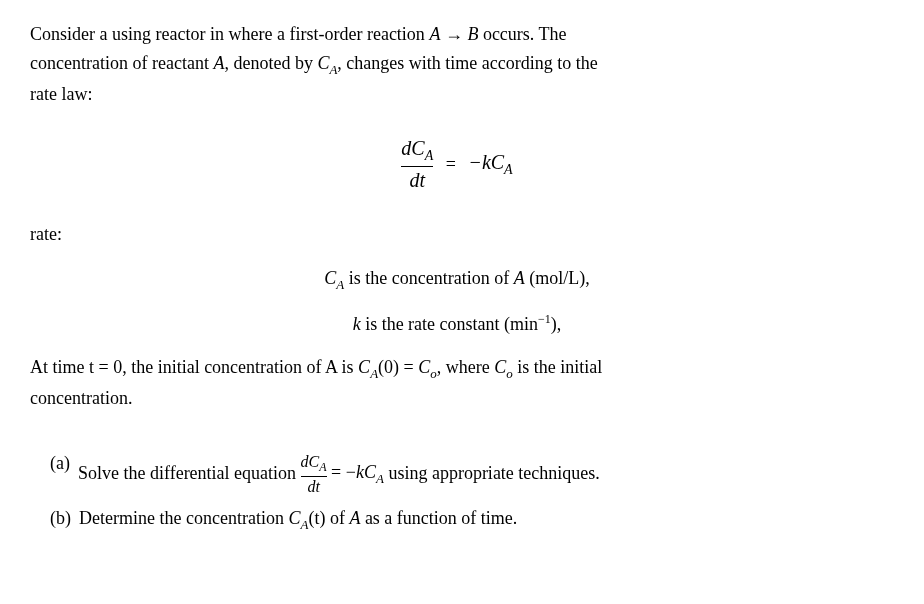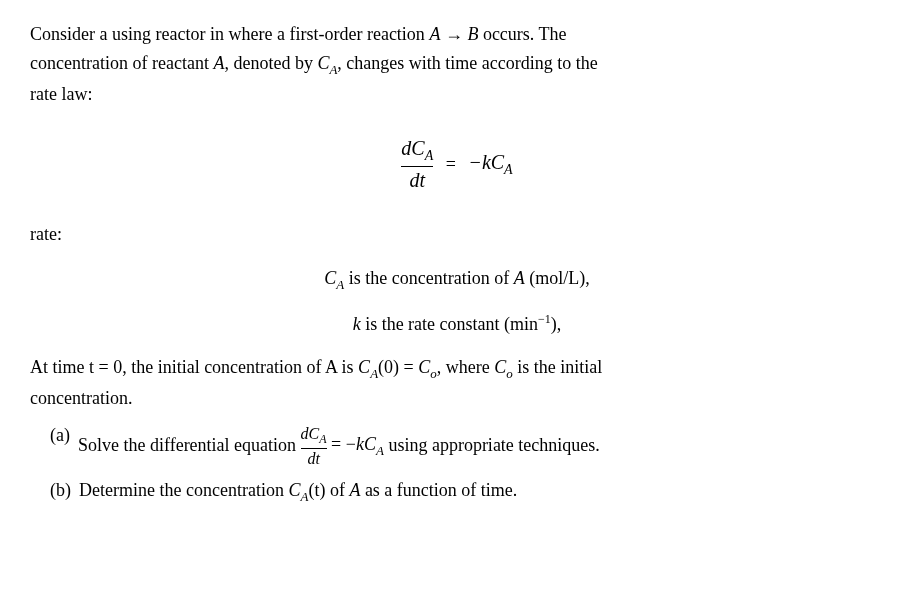--- a/index.html
+++ b/index.html
@@ -70,21 +70,21 @@
       margin-bottom: 16px;
     }
 
     .definition-item {
       margin-bottom: 14px;
       line-height: 1.6;
       text-align: center;
     }
 
     .at-time-block {
-      margin-bottom: 12px;
+      margin-bottom: 40px;
       line-height: 1.6;
       text-align: justify;
     }
 
     .questions-block {
       margin-top: 4px;
     }
 
     .question-item {
       margin-bottom: 12px;

